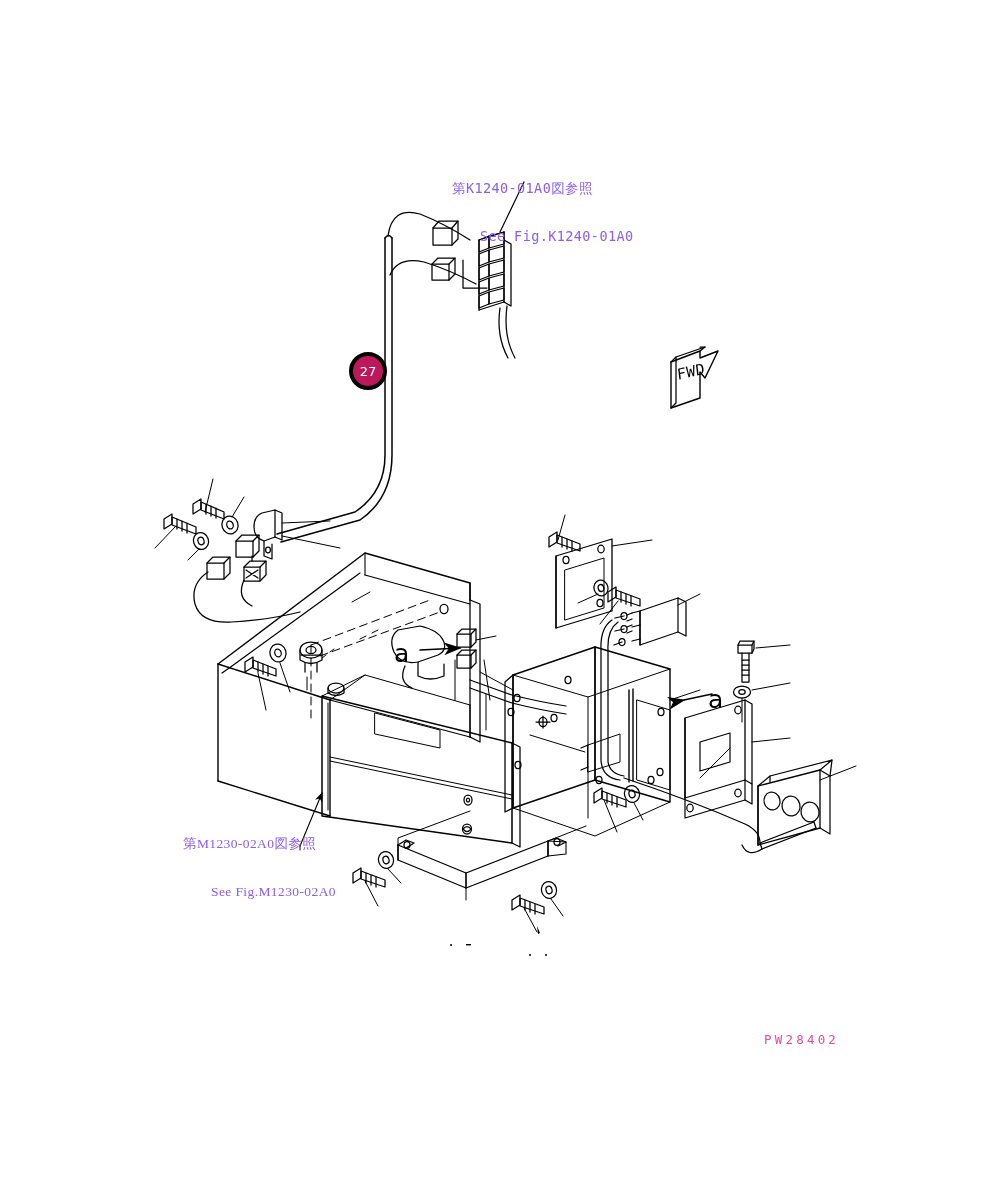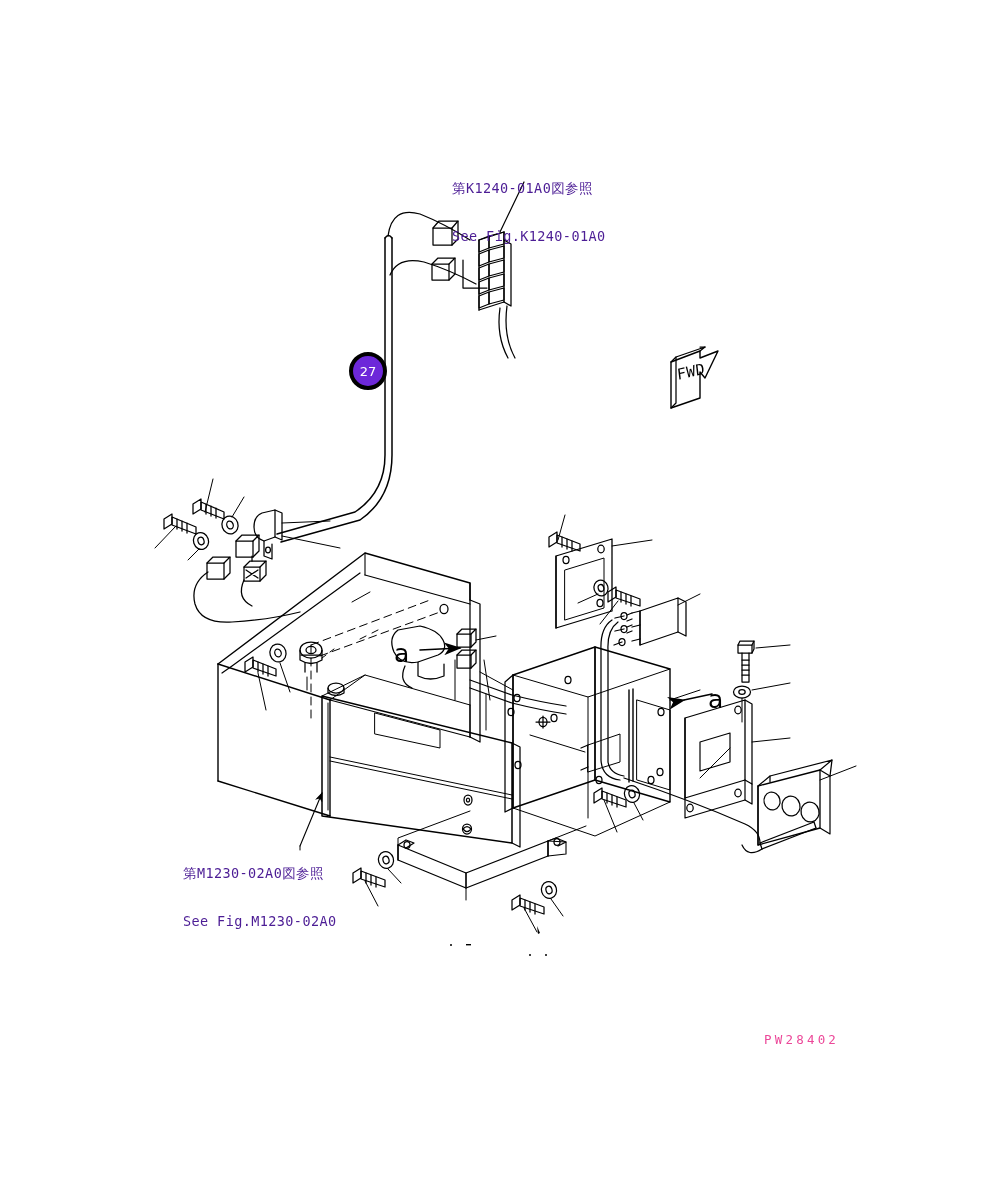--- a/index.html
+++ b/index.html
@@ -27,26 +27,26 @@
     height: 1198px;
     display: block;
   }
   .note-block {
     position: absolute;
     white-space: pre;
     font-family: "DejaVu Sans Mono", "Liberation Mono", monospace;
     font-size: 13.5px;
     line-height: 16px;
     letter-spacing: 0.4px;
-    color: #4c1d95;
+    color: #8b5cf6;
   }
   #note-top { left: 452px; top: 148px; }
-  #note-bottom { left: 183px; top: 833px; }
+  #note-bottom { left: 183px; top: 804px; font-family: Liberation Serif, serif; }
   .note-line-jp { font-size: 13.5px; }
-  .note-line-en { font-size: 13.5px; }
+  .note-line-en { font-size: 13.5px; margin-left: 28px; }
   #drawing-code {
     position: absolute;
     left: 764px;
     top: 1032px;
     font-family: "DejaVu Sans Mono", "Liberation Mono", monospace;
     font-size: 12.5px;
     letter-spacing: 3.2px;
     color: #ec4899;
     white-space: pre;
   }
@@ -60,21 +60,21 @@
     justify-content: center;
     box-sizing: border-box;
     border: 4px solid #000000;
     color: #ffffff;
     font-family: "DejaVu Sans", "Liberation Sans", sans-serif;
     font-size: 13px;
     font-weight: normal;
     letter-spacing: 0px;
     user-select: none;
   }
-  #balloon-27 { left: 349px; top: 352px; background: #6d28d9; }
+  #balloon-27 { left: 349px; top: 352px; background: #be185d; }
   .detail-letter {
     position: absolute;
     font-family: "DejaVu Sans", "Liberation Sans", sans-serif;
     font-size: 25px;
     color: #000000;
     line-height: 1;
   }
   #detail-a-left { left: 394px; top: 641px; }
   #detail-a-right { left: 708px; top: 687px; }
   .fwd-text {

